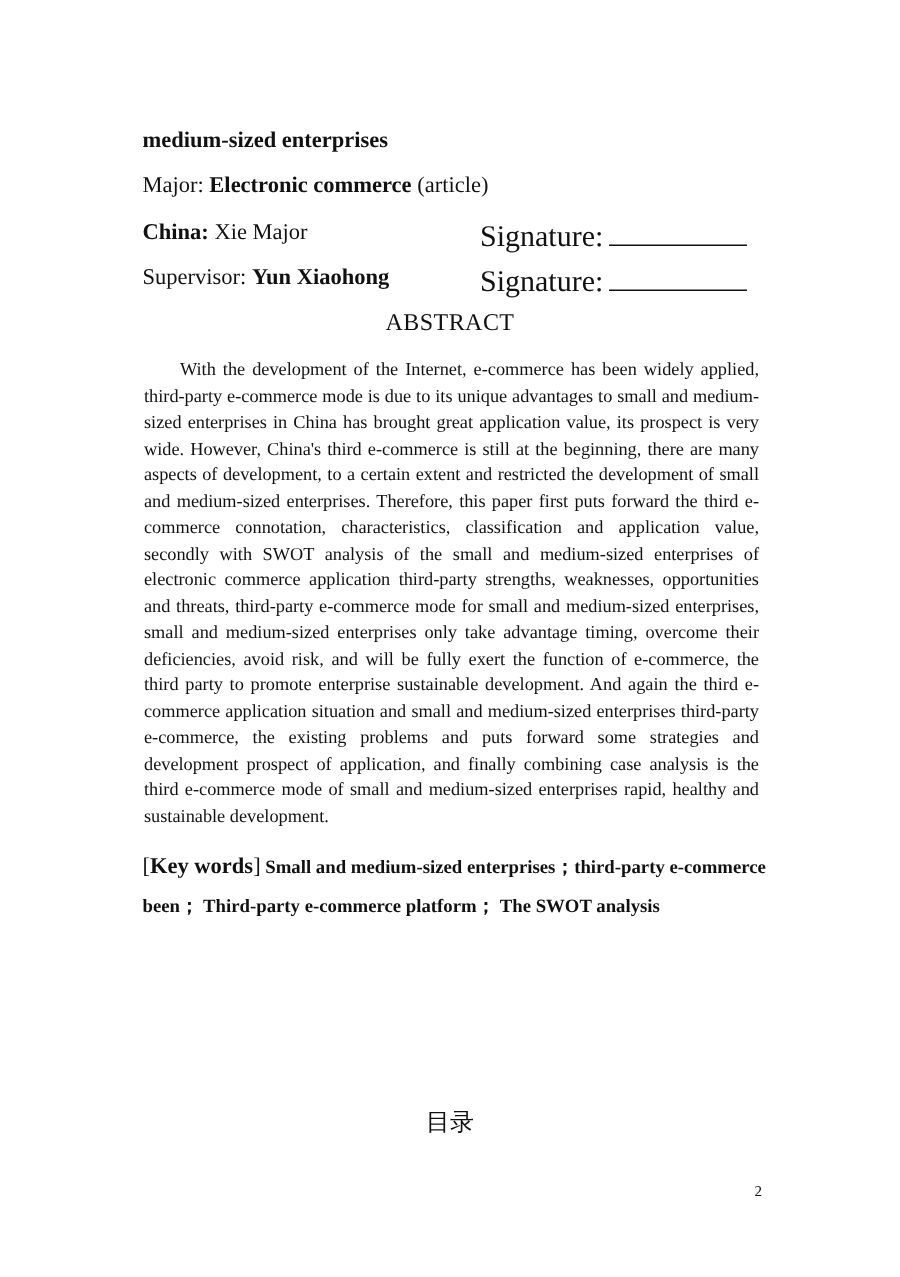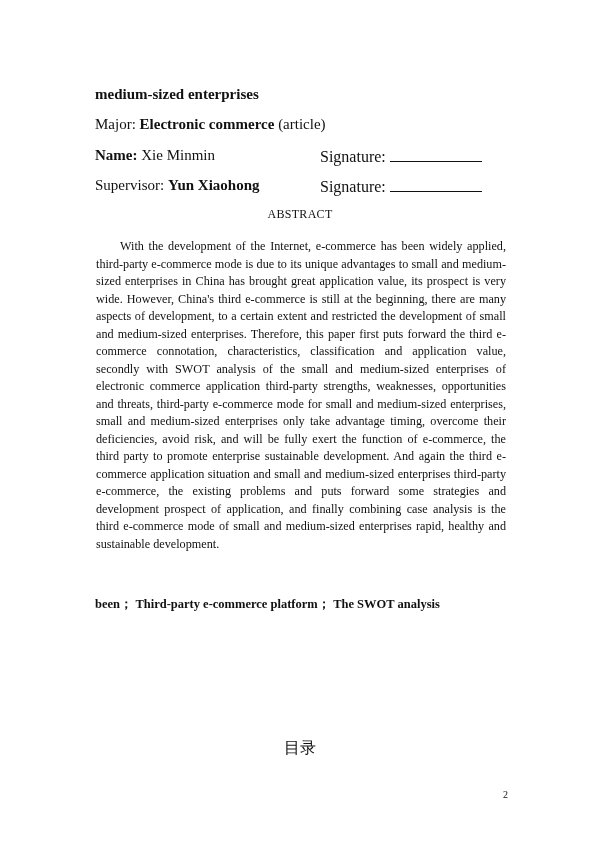--- a/index.html
+++ b/index.html
@@ -8,25 +8,25 @@
       font-family: "Liberation Serif", "DejaVu Serif", serif; color: #111111;
     }
     .page { position: absolute; left: 0; top: 0; width: 600px; height: 851px; background: #fff; }
     .line { position: absolute; left: 95px; white-space: nowrap; font-size: 15px; }
     .b { font-weight: bold; }
     .n { font-weight: normal; }
     #title-cont { top: 86px; font-weight: bold; }
     #major { top: 116px; }
     #name-row { top: 147px; }
     #sup-row { top: 177px; }
-    .sig { position: absolute; left: 320px; white-space: nowrap; font-size: 16px; }
+    .sig { position: absolute; left: 320px; white-space: nowrap; font-size: 20px; }
     #sig1 { top: 147px; }
     #sig2 { top: 177px; }
     .blank { display: inline-block; width: 92px; border-bottom: 1.5px solid #111; height: 14px; vertical-align: baseline; margin-left: 4px; }
-    #abstract-heading { position: absolute; top: 207px; left: 0; width: 600px; text-align: center; font-size: 12px; letter-spacing: 0.3px; }
+    #abstract-heading { position: absolute; top: 207px; left: 0; width: 600px; text-align: center; font-size: 16px; letter-spacing: 0.3px; }
     #abstract-body {
       position: absolute; top: 238px; left: 96px; width: 410px;
       font-size: 12.2px; line-height: 17.5px; font-weight: normal; text-align: justify;
       text-indent: 24px;
     }
     #kw1 { top: 570px; font-size: 12.5px; }
     #kw2 { top: 596px; font-size: 12.5px; }
     #tot { top: 618px; font-size: 12.5px; }
     .bracket { font-size: 15px; font-weight: normal; }
     .kwlabel { font-size: 15px; }
@@ -38,36 +38,39 @@
 
 <div class="page">
 
   <div class="line" id="title-cont">medium-sized enterprises</div>
 
   <div class="line" id="major">
     <span class="n">Major: </span><span class="b">Electronic commerce</span><span class="n"> (article)</span>
   </div>
 
   <div class="line" id="name-row">
-    <span class="b">Name: </span><span class="n">Xie Minmin</span>
+    <span class="b">China: </span><span class="n">Xie Major</span>
   </div>
   <div class="sig" id="sig1">
     <span>Signature:</span><span class="blank"></span>
   </div>
 
   <div class="line" id="sup-row">
     <span class="n">Supervisor: </span><span class="b">Yun Xiaohong</span>
   </div>
   <div class="sig" id="sig2">
     <span>Signature:</span><span class="blank"></span>
   </div>
 
   <div id="abstract-heading">ABSTRACT</div>
 
   <div id="abstract-body">With the development of the Internet, e-commerce has been widely applied, third-party e-commerce mode is due to its unique advantages to small and medium-sized enterprises in China has brought great application value, its prospect is very wide. However, China's third e-commerce is still at the beginning, there are many aspects of development, to a certain extent and restricted the development of small and medium-sized enterprises. Therefore, this paper first puts forward the third e-commerce connotation, characteristics, classification and application value, secondly with SWOT analysis of the small and medium-sized enterprises of electronic commerce application third-party strengths, weaknesses, opportunities and threats, third-party e-commerce mode for small and medium-sized enterprises, small and medium-sized enterprises only take advantage timing, overcome their deficiencies, avoid risk, and will be fully exert the function of e-commerce, the third party to promote enterprise sustainable development. And again the third e-commerce application situation and small and medium-sized enterprises third-party e-commerce, the existing problems and puts forward some strategies and development prospect of application, and finally combining case analysis is the third e-commerce mode of small and medium-sized enterprises rapid, healthy and sustainable development.</div>
 
+  <div class="line" id="kw1">
+    <span class="bracket">[</span><span class="kwlabel b">Key words</span><span class="bracket">]</span><span class="b"> Small and medium-sized enterprises；third-party e-commerce</span>
+  </div>
   <div class="line b" id="kw2">been； Third-party e-commerce platform； The SWOT analysis</div>
 
 
   <div id="toc-heading">目录</div>
 
   <div id="page-number">2</div>
 </div>
 
 </body></html>

